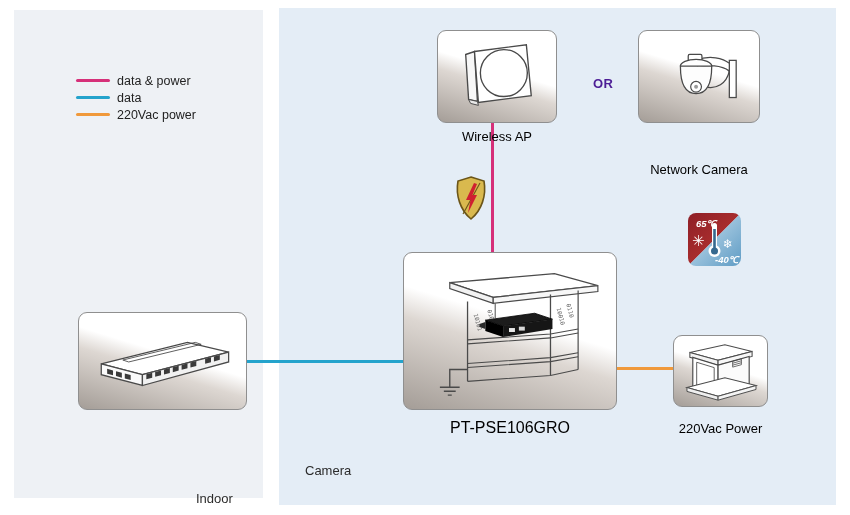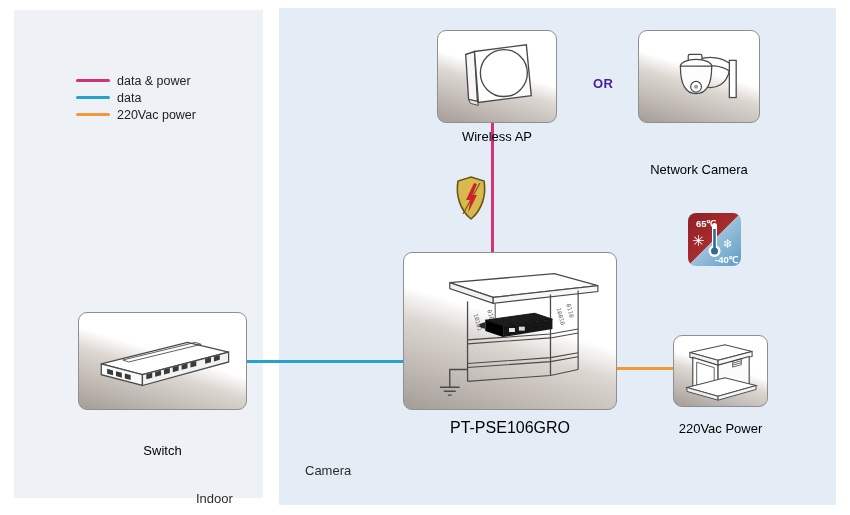--- a/index.html
+++ b/index.html
@@ -91,21 +91,21 @@
   <div class="node-label" style="left:638px; top:129px; width:122px;margin-top:33px;">Network Camera</div>
 
   <div class="badge" style="left:454px; top:175px; width:34px; height:47px;">
     <svg viewBox="0 0 34 47" width="34" height="47">
       <path d="M17,2 L30,6 C32.5,20 28,35 17,44 C6,35 1.5,20 4,6 Z" fill="#d9b94e" stroke="#6b5518" stroke-width="1.6"></path>
       <line x1="26" y1="8" x2="9" y2="39" stroke="#6b5518" stroke-width="1.1"></line>
       <polygon points="20,8 12,25 16.5,25 14,38 23,20 18.5,20 23,9" fill="#cf2030"></polygon>
     </svg>
   </div>
 
-  <div class="badge" style="left:688px; top:213px; width:53px; height:53px;">
+  <div class="badge" style="left:688px; top:213px; width:53px; height:53px;font-style:italic;">
     <svg viewBox="0 0 53 53" width="53" height="53">
       <defs>
         <clipPath id="tclip">
             <rect x="0" y="0" width="53" height="53" rx="8"></rect>
           </clipPath>
         <linearGradient id="redg" x1="0" y1="0" x2="1" y2="1">
           <stop offset="0" stop-color="#8e1f27"></stop>
             <stop offset="1" stop-color="#c23a33"></stop>
         </linearGradient>
         <linearGradient id="blug" x1="0" y1="0" x2="1" y2="1">
@@ -190,21 +190,20 @@
         <polygon points="77,60.2 83,58.6 83,63.6 77,65.2"></polygon>
         <polygon points="86,57.8 92,56.2 92,61.2 86,62.8"></polygon>
         <polygon points="95,55.4 101,53.8 101,58.8 95,60.4"></polygon>
         <polygon points="104,53 110,51.4 110,56.4 104,58"></polygon>
         <polygon points="113,50.6 119,49 119,54 113,55.6"></polygon>
         <polygon points="128,46.8 134,45.2 134,50.2 128,51.8"></polygon>
         <polygon points="137,44.4 143,42.8 143,47.8 137,49.4"></polygon>
       </g>
     </svg>
   </div>
-  <div class="node-label" style="left:78px; top:443px; width:169px;">Switch</div>
 
   <div class="card" style="left:673px; top:335px; width:95px; height:72px;">
     <svg viewBox="0 0 95 72">
 
       <polygon points="16,17 52,9 80,16 45,25" fill="#ffffff" stroke="#4a4a4a" stroke-width="1.2"></polygon>
       <polygon points="16,17 45,25 45,30 16,22" fill="#f3f3f3" stroke="#4a4a4a" stroke-width="1.1"></polygon>
       <polygon points="45,25 80,16 80,21 45,30" fill="#f7f7f7" stroke="#4a4a4a" stroke-width="1.1"></polygon>
 
       <polygon points="19,22 45,30 45,60 19,53" fill="#ffffff" stroke="#4a4a4a" stroke-width="1.2"></polygon>
       <polygon points="45,30 77,21 77,51 45,60" fill="#fbfbfb" stroke="#4a4a4a" stroke-width="1.2"></polygon>

